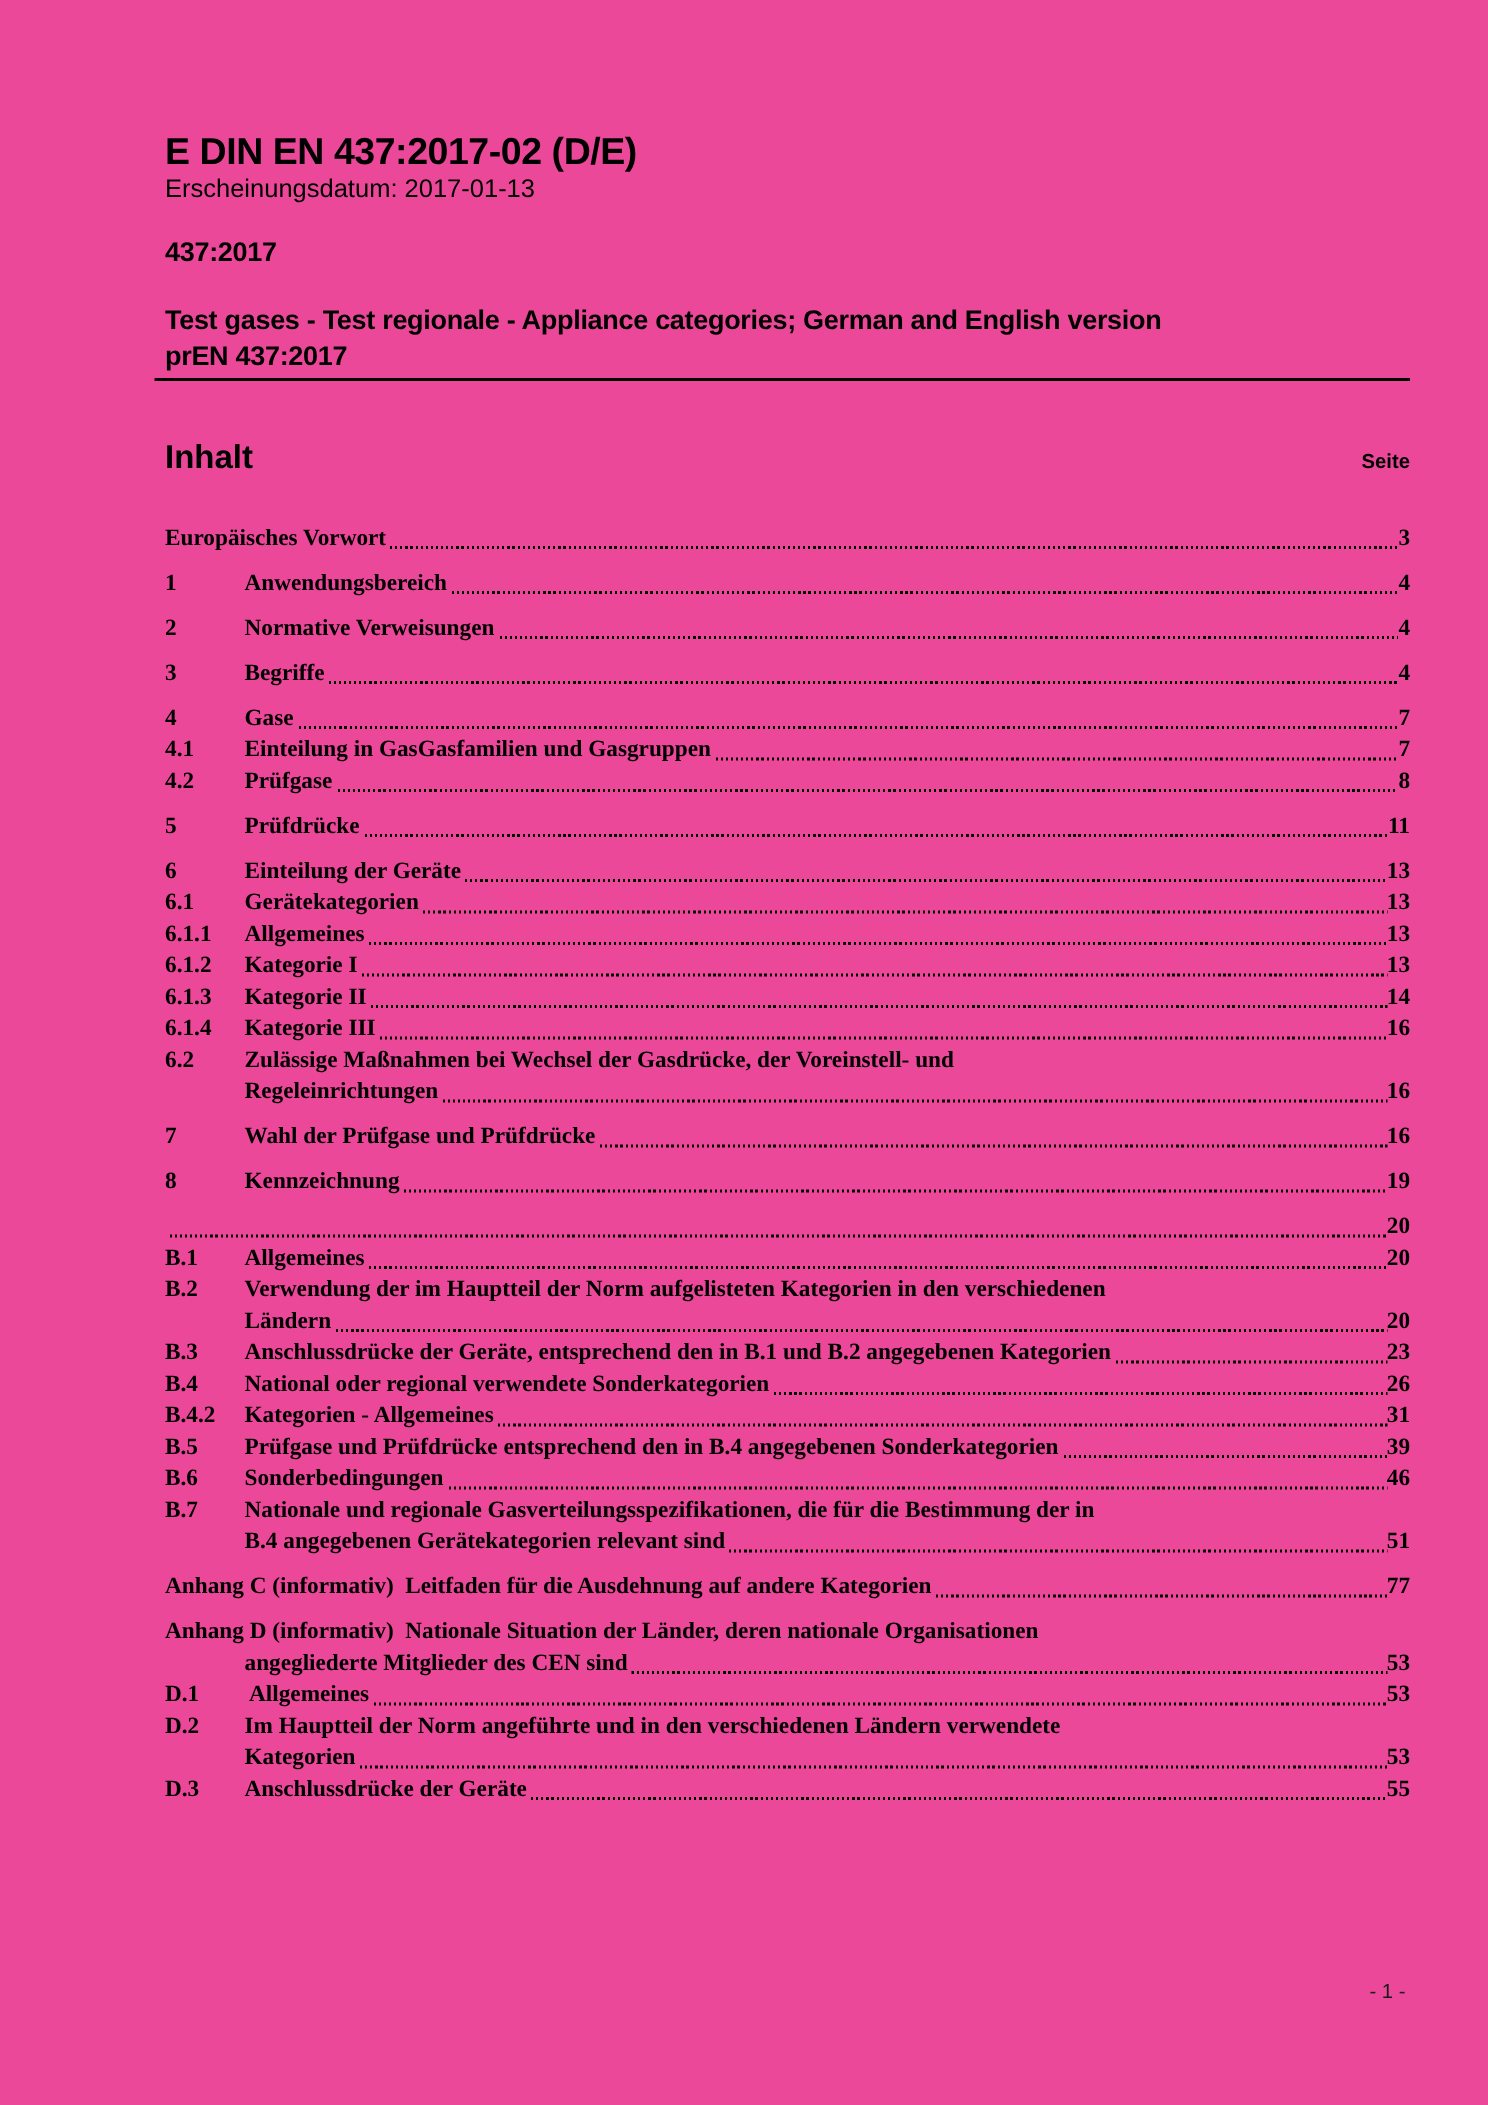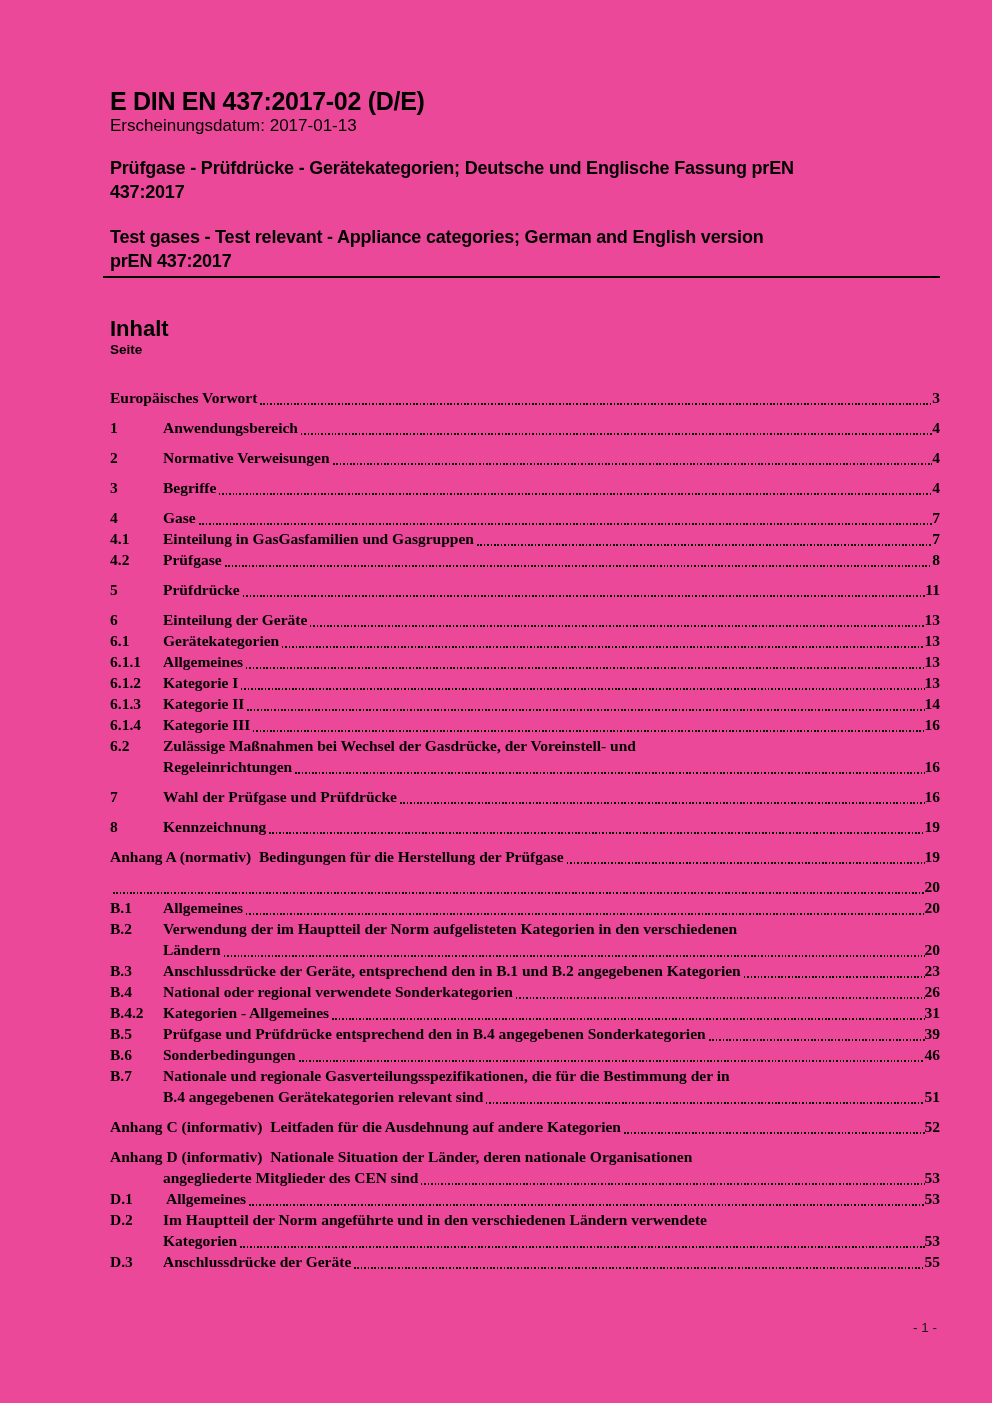--- a/index.html
+++ b/index.html
@@ -47,21 +47,20 @@
     width:837px;
   }
   
   .toc-head{
     display:flex;
     justify-content:space-between;
     align-items:baseline;
     margin-top:38px;
     font-family:"Liberation Sans",sans-serif;
     font-weight:700;
-    flex-direction:column;
   }
   .toc-head h2{
     margin:0;
     font-size:22px;
     line-height:26px;
     font-weight:700;
   }
   .seite{
     font-size:13.5px;
     text-align:right;
@@ -103,26 +102,25 @@
 </head>
 <body>
 
 <div class="page">
   <div class="content">
 
     <h1 class="doc-id">E DIN EN 437:2017-02 (D/E)</h1>
     <div class="pub-date">Erscheinungsdatum: 2017-01-13</div>
 
     <div class="title">
-      <div>Prüfgase - Prüfdrücke - Gerätekategorien; Deutsche und Englische Fassung prEN</div>
       <div>437:2017</div>
     </div>
 
     <div class="title">
-      <div>Test gases - Test relevant - Appliance categories; German and English version</div>
+      <div>Test gases - Test regionale - Appliance categories; German and English version</div>
       <div>prEN 437:2017</div>
     </div>
 
     <hr class="rule">
 
     <div class="toc-head">
       <h2>Inhalt</h2>
       <span class="seite">Seite</span>
     </div>
 
@@ -293,29 +291,20 @@
             <div class="toc-endline">
               <span class="toc-text">Kennzeichnung</span>
               <span class="toc-dots"></span>
               <span class="toc-page">19</span>
             </div>
           </div>
         </div>
         <div class="toc-row gap">
           <div class="toc-main">
             <div class="toc-endline">
-              <span class="toc-text">Anhang A (normativ)  Bedingungen für die Herstellung der Prüfgase</span>
-              <span class="toc-dots"></span>
-              <span class="toc-page">19</span>
-            </div>
-          </div>
-        </div>
-        <div class="toc-row gap">
-          <div class="toc-main">
-            <div class="toc-endline">
               <span class="toc-dots"></span>
               <span class="toc-page">20</span>
             </div>
           </div>
         </div>
         <div class="toc-row">
           <span class="toc-num">B.1</span>
           <div class="toc-main">
             <div class="toc-endline">
               <span class="toc-text">Allgemeines</span>
@@ -394,21 +383,21 @@
               <span class="toc-dots"></span>
               <span class="toc-page">51</span>
             </div>
           </div>
         </div>
         <div class="toc-row gap">
           <div class="toc-main">
             <div class="toc-endline">
               <span class="toc-text">Anhang C (informativ)  Leitfaden für die Ausdehnung auf andere Kategorien</span>
               <span class="toc-dots"></span>
-              <span class="toc-page">52</span>
+              <span class="toc-page">77</span>
             </div>
           </div>
         </div>
         <div class="toc-row gap">
           <div class="toc-main">
             <div class="toc-text">Anhang D (informativ)  Nationale Situation der Länder, deren nationale Organisationen</div>
             <div class="toc-endline hang">
               <span class="toc-text">angegliederte Mitglieder des CEN sind</span>
               <span class="toc-dots"></span>
               <span class="toc-page">53</span>

